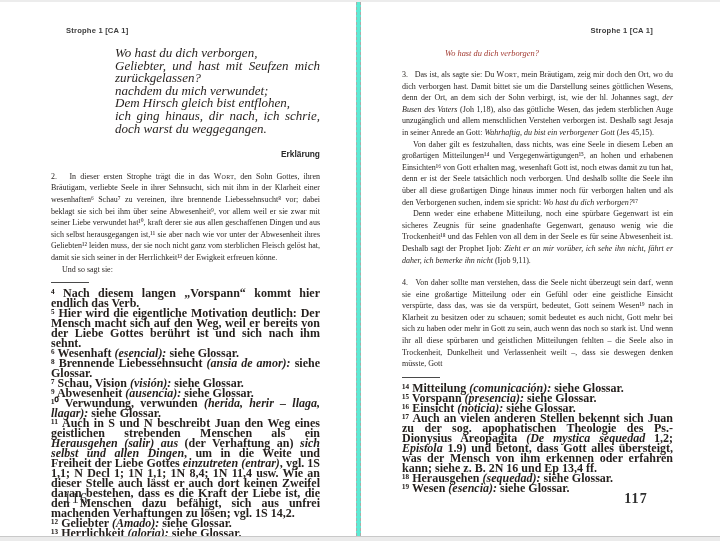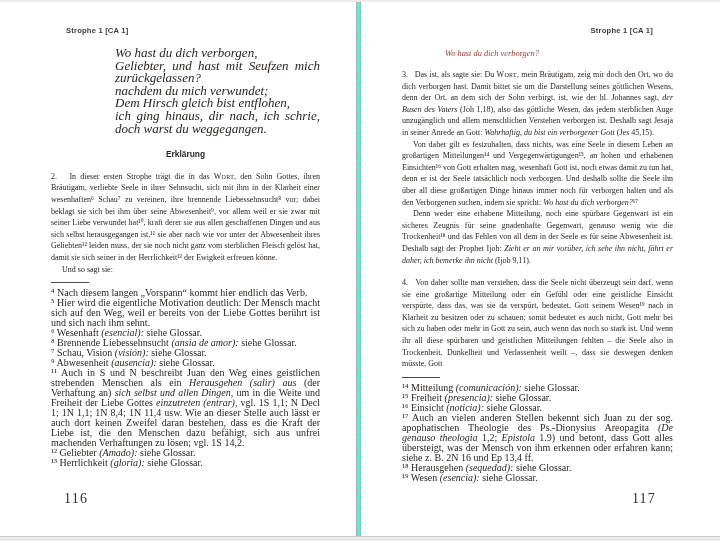--- a/index.html
+++ b/index.html
@@ -27,32 +27,32 @@
 
   .bodytext{font-size:8px;line-height:11.6px;text-align:justify;color:#241f1c;}
   .bodytext p{margin:0;}
   p.indent{text-indent:11px;}
   p.gap-before{margin-top:11px !important;}
 
   .poem{margin:11px 0 0 44px;font-style:italic;}
   .poem div{font-size:13px;line-height:12.6px;margin-left:20px;}
 
   .section-heading{font-family:"Liberation Sans",sans-serif;font-weight:700;
-                   font-size:8.4px;text-align:center;margin:14px 0 10px 0;color:#2a2a2a;}
+                   font-size:8.4px;text-align:right;margin:14px 0 10px 0;color:#2a2a2a;}
 
   .verse-red{color:var(--accent-red);font-style:italic;font-size:8.4px;
              line-height:11px;margin:2px 0 10px 43px;}
 
   .fnrule{width:38px;border-top:1px solid #4a4a4a;margin:7px 0 5px 0;}
   .footnotes{margin-top:0;}
-  .fn{font-size:10px;line-height:10px;text-align:justify;color:#241f1c;}
+  .fn{font-size:12px;line-height:10px;text-align:justify;color:#241f1c;font-weight:bold;}
 
   .pagenum{position:absolute;top:491px;font-size:14px;letter-spacing:1.2px;color:#2f2f2f;}
   .pagenum.lft{left:64px;}
-  .pagenum.rgt{right:64px;text-align:left;}
+  .pagenum.rgt{right:72px;text-align:left;font-weight:bold;}
 
   .it{font-style:italic;}
   .sc{font-variant:small-caps;letter-spacing:.3px;}
 </style>
 </head>
 <body>
 
 <div class="canvas">
   <div class="top-edge"></div>
 
@@ -76,20 +76,21 @@
     </div>
 
     <div class="fnrule"></div>
     <div class="footnotes">
       <div class="fn"><span>⁴ Nach diesem langen „Vorspann“ kommt hier endlich das Verb.</span></div>
       <div class="fn"><span>⁵ Hier wird die eigentliche Motivation deutlich: Der Mensch macht sich auf den Weg, weil er bereits von der Liebe Gottes berührt ist und sich nach ihm sehnt.</span></div>
       <div class="fn"><span>⁶ Wesenhaft </span><span class="it">(esencial):</span><span> siehe Glossar.</span></div>
       <div class="fn"><span>⁸ Brennende Liebessehnsucht </span><span class="it">(ansia de amor):</span><span> siehe Glossar.</span></div>
       <div class="fn"><span>⁷ Schau, Vision </span><span class="it">(visión):</span><span> siehe Glossar.</span></div>
       <div class="fn"><span>⁹ Abwesenheit </span><span class="it">(ausencia):</span><span> siehe Glossar.</span></div>
+      <div class="fn"><span>¹⁰ Verwundung, verwunden </span><span class="it">(herida, herir – llaga, llagar):</span><span> siehe Glossar.</span></div>
       <div class="fn"><span>¹¹ Auch in S und N beschreibt Juan den Weg eines geistlichen strebenden Menschen als ein </span><span class="it">Herausgehen (salir) aus</span><span> (der Verhaftung an) </span><span class="it">sich selbst und allen Dingen</span><span>, um in die Weite und Freiheit der Liebe Gottes </span><span class="it">einzutreten (entrar)</span><span>, vgl. 1S 1,1; N Decl 1; 1N 1,1; 1N 8,4; 1N 11,4 usw. Wie an dieser Stelle auch lässt er auch dort keinen Zweifel daran bestehen, dass es die Kraft der Liebe ist, die den Menschen dazu befähigt, sich aus unfrei machenden Verhaftungen zu lösen; vgl. 1S 14,2.</span></div>
       <div class="fn"><span>¹² Geliebter </span><span class="it">(Amado):</span><span> siehe Glossar.</span></div>
       <div class="fn"><span>¹³ Herrlichkeit </span><span class="it">(gloria):</span><span> siehe Glossar.</span></div>
     </div>
   </div>
 
   <div class="page-divider"></div>
 
   <div class="page page-right">
     <div class="running-header rgt">Strophe 1 [CA 1]</div>
@@ -99,23 +100,23 @@
     <div class="bodytext">
       <p><span>3.&nbsp;&nbsp;&nbsp;Das ist, als sagte sie: Du </span><span class="sc">Wort</span><span>, mein Bräutigam, zeig mir doch den Ort, wo du dich verborgen hast. Damit bittet sie um die Darstellung seines göttlichen Wesens, denn der Ort, an dem sich der Sohn verbirgt, ist, wie der hl. Johannes sagt, </span><span class="it">der Busen des Vaters</span><span> (Joh 1,18), also das göttliche Wesen, das jedem sterblichen Auge unzugänglich und allem menschlichen Verstehen verborgen ist. Deshalb sagt Jesaja in seiner Anrede an Gott: </span><span class="it">Wahrhaftig, du bist ein verborgener Gott</span><span> (Jes 45,15).</span></p>
       <p class="indent"><span>Von daher gilt es festzuhalten, dass nichts, was eine Seele in diesem Leben an großartigen Mitteilungen¹⁴ und Vergegenwärtigungen¹⁵, an hohen und erhabenen Einsichten¹⁶ von Gott erhalten mag, wesenhaft Gott ist, noch etwas damit zu tun hat, denn er ist der Seele tatsächlich noch verborgen. Und deshalb sollte die Seele ihn über all diese großartigen Dinge hinaus immer noch für verborgen halten und als den Verborgenen suchen, indem sie spricht: </span><span class="it">Wo hast du dich verborgen?</span><span>¹⁷</span></p>
       <p class="indent"><span>Denn weder eine erhabene Mitteilung, noch eine spürbare Gegenwart ist ein sicheres Zeugnis für seine gnadenhafte Gegenwart, genauso wenig wie die Trockenheit¹⁸ und das Fehlen von all dem in der Seele es für seine Abwesenheit ist. Deshalb sagt der Prophet Ijob: </span><span class="it">Zieht er an mir vorüber, ich sehe ihn nicht, fährt er daher, ich bemerke ihn nicht</span><span> (Ijob 9,11).</span></p>
       <p class="gap-before"><span>4.&nbsp;&nbsp;&nbsp;Von daher sollte man verstehen, dass die Seele nicht überzeugt sein darf, wenn sie eine großartige Mitteilung oder ein Gefühl oder eine geistliche Einsicht verspürte, dass das, was sie da verspürt, bedeutet, Gott seinem Wesen¹⁹ nach in Klarheit zu besitzen oder zu schauen; somit bedeutet es auch nicht, Gott mehr bei sich zu haben oder mehr in Gott zu sein, auch wenn das noch so stark ist. Und wenn ihr all diese spürbaren und geistlichen Mitteilungen fehlten – die Seele also in Trockenheit, Dunkelheit und Verlassenheit weilt –, dass sie deswegen denken müsste, Gott</span></p>
     </div>
 
     <div class="fnrule"></div>
     <div class="footnotes">
       <div class="fn"><span>¹⁴ Mitteilung </span><span class="it">(comunicación):</span><span> siehe Glossar.</span></div>
-      <div class="fn"><span>¹⁵ Freiheit </span><span class="it">(presencia):</span><span> siehe Glossar.</span></div>
+      <div class="fn"><span>¹⁵ Vorspann </span><span class="it">(presencia):</span><span> siehe Glossar.</span></div>
       <div class="fn"><span>¹⁶ Einsicht </span><span class="it">(noticia):</span><span> siehe Glossar.</span></div>
-      <div class="fn"><span>¹⁷ Auch an vielen anderen Stellen bekennt sich Juan zu der sog. apophatischen Theologie des Ps.-Dionysius Areopagita </span><span class="it">(De genauso theologia</span><span> 1,2; </span><span class="it">Epistola</span><span> 1.9) und betont, dass Gott alles übersteigt, was der Mensch von ihm erkennen oder erfahren kann; siehe z. B. 2N 16 und Ep 13,4 ff.</span></div>
+      <div class="fn"><span>¹⁷ Auch an vielen anderen Stellen bekennt sich Juan zu der sog. apophatischen Theologie des Ps.-Dionysius Areopagita </span><span class="it">(De mystica sequedad</span><span> 1,2; </span><span class="it">Epistola</span><span> 1.9) und betont, dass Gott alles übersteigt, was der Mensch von ihm erkennen oder erfahren kann; siehe z. B. 2N 16 und Ep 13,4 ff.</span></div>
       <div class="fn"><span>¹⁸ Herausgehen </span><span class="it">(sequedad):</span><span> siehe Glossar.</span></div>
       <div class="fn"><span>¹⁹ Wesen </span><span class="it">(esencia):</span><span> siehe Glossar.</span></div>
     </div>
   </div>
 
   <div class="pagenum lft">116</div>
   <div class="pagenum rgt">117</div>
 
   <div class="bottom-edge"></div>
 </div>

